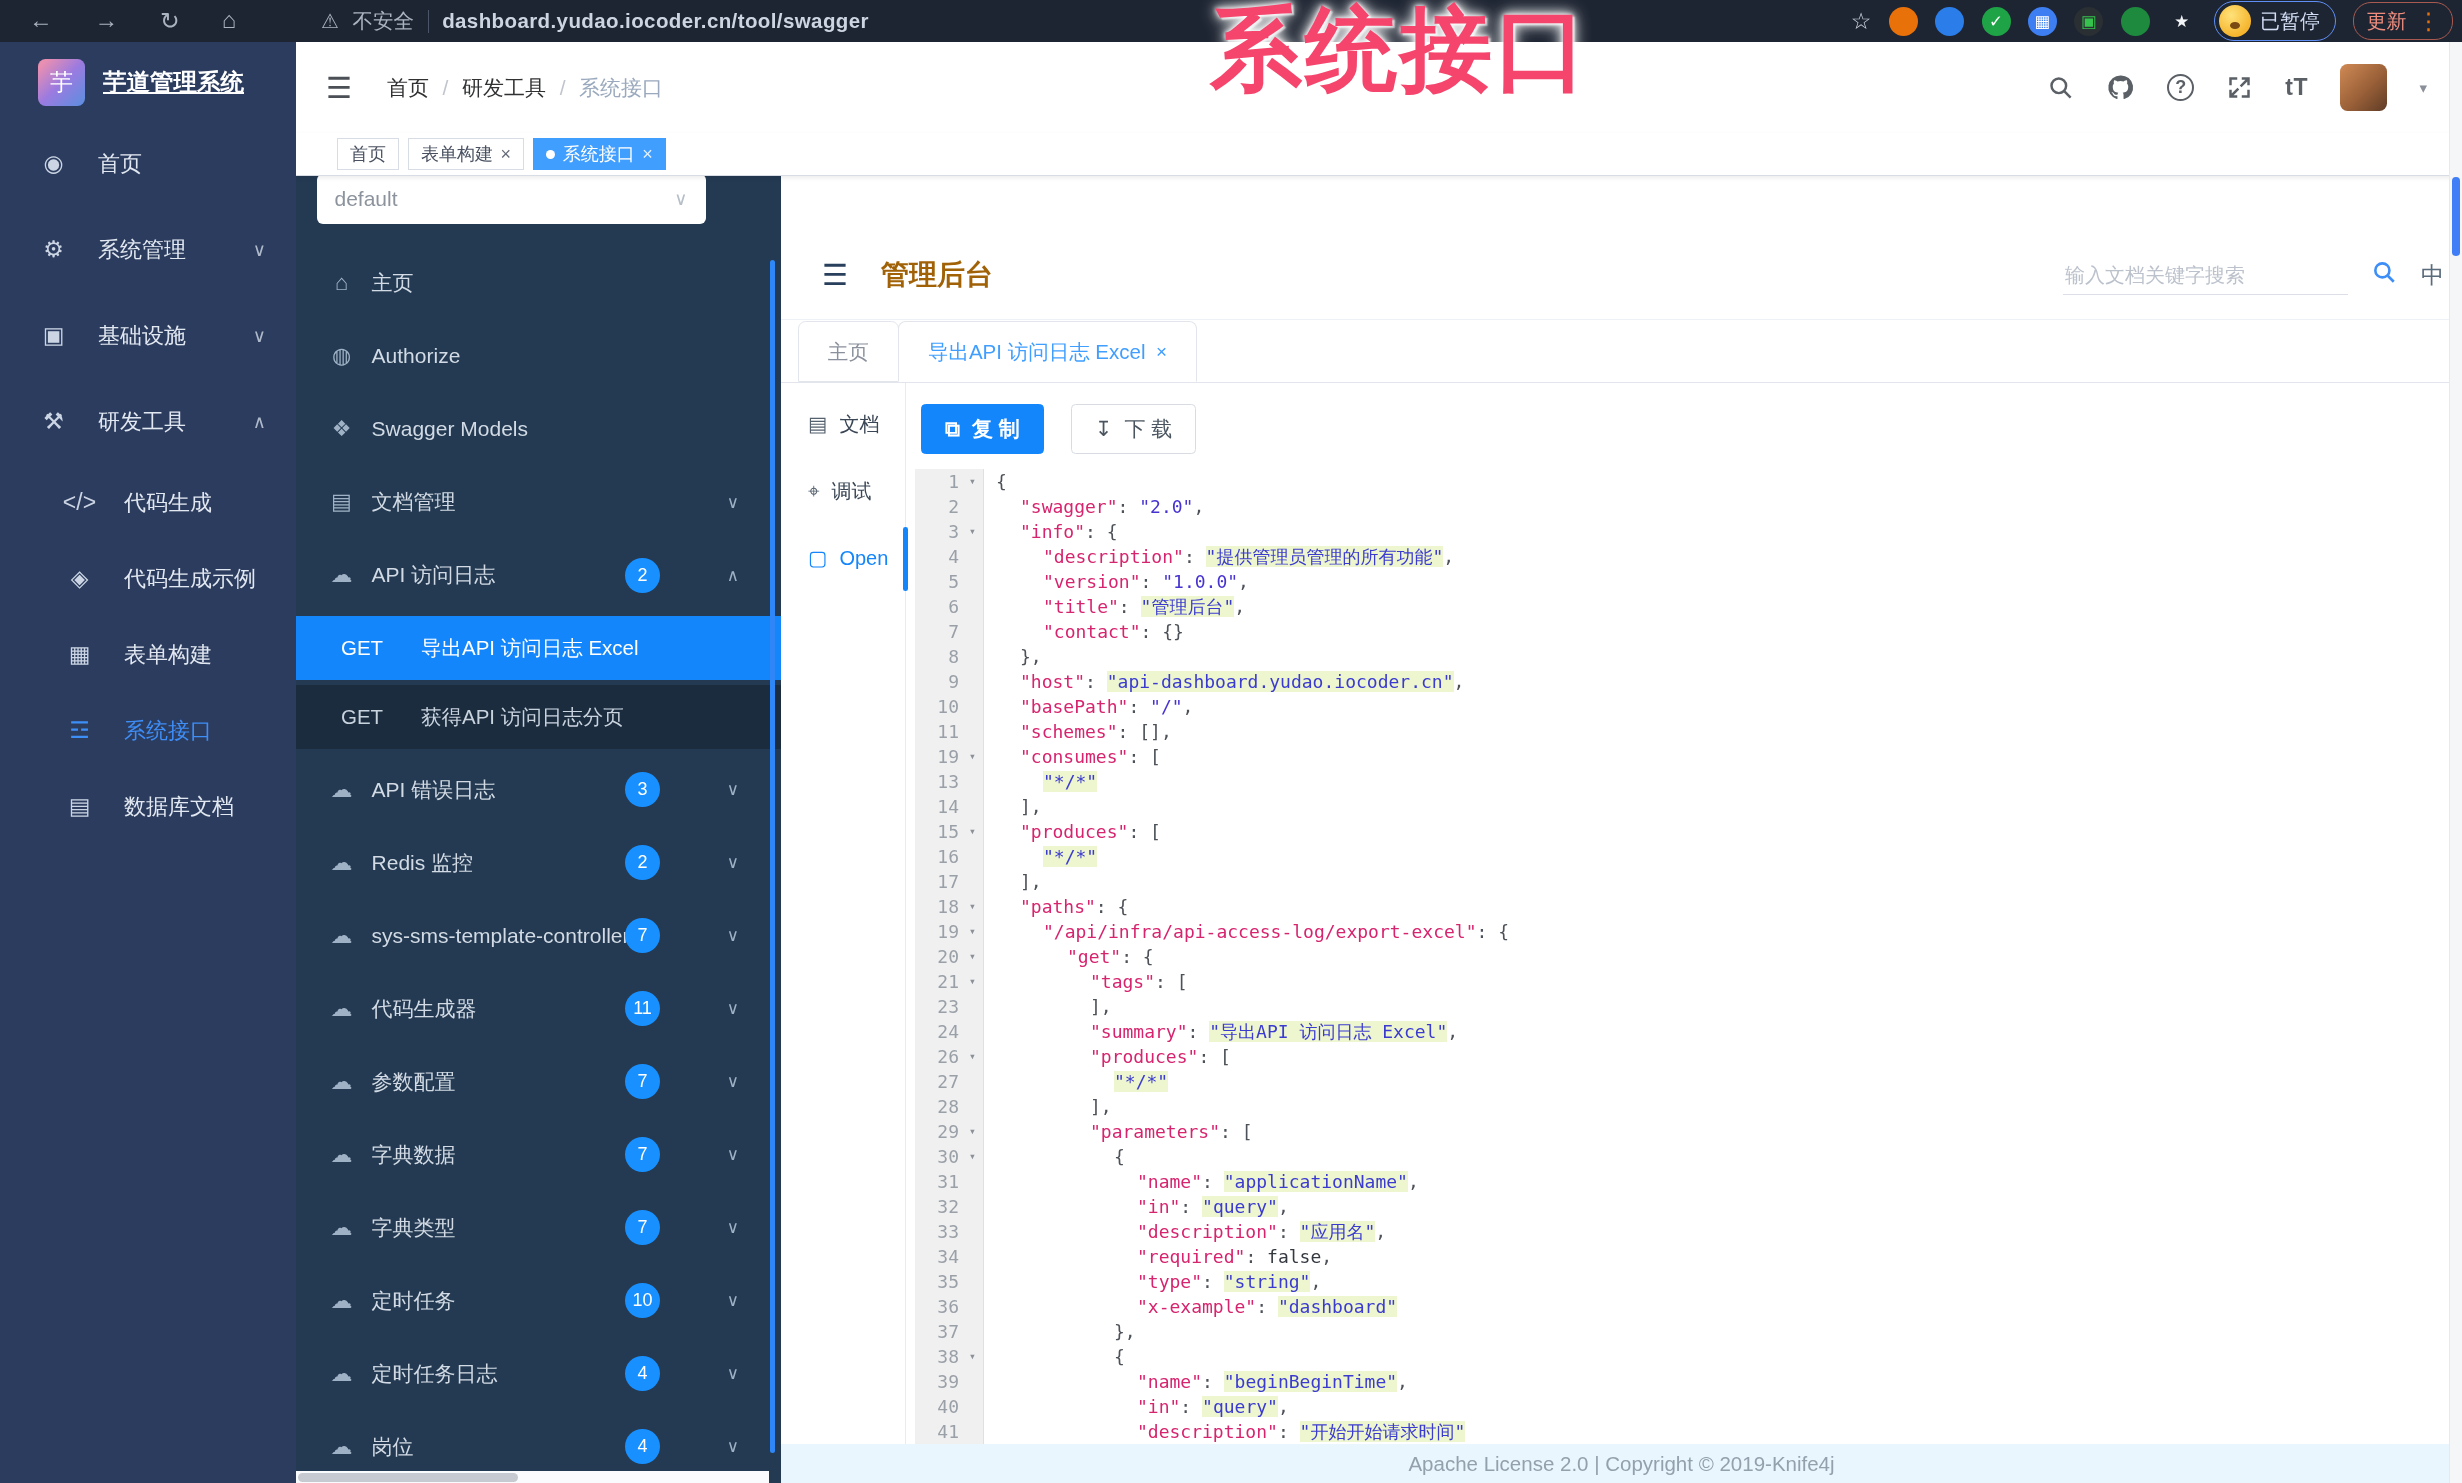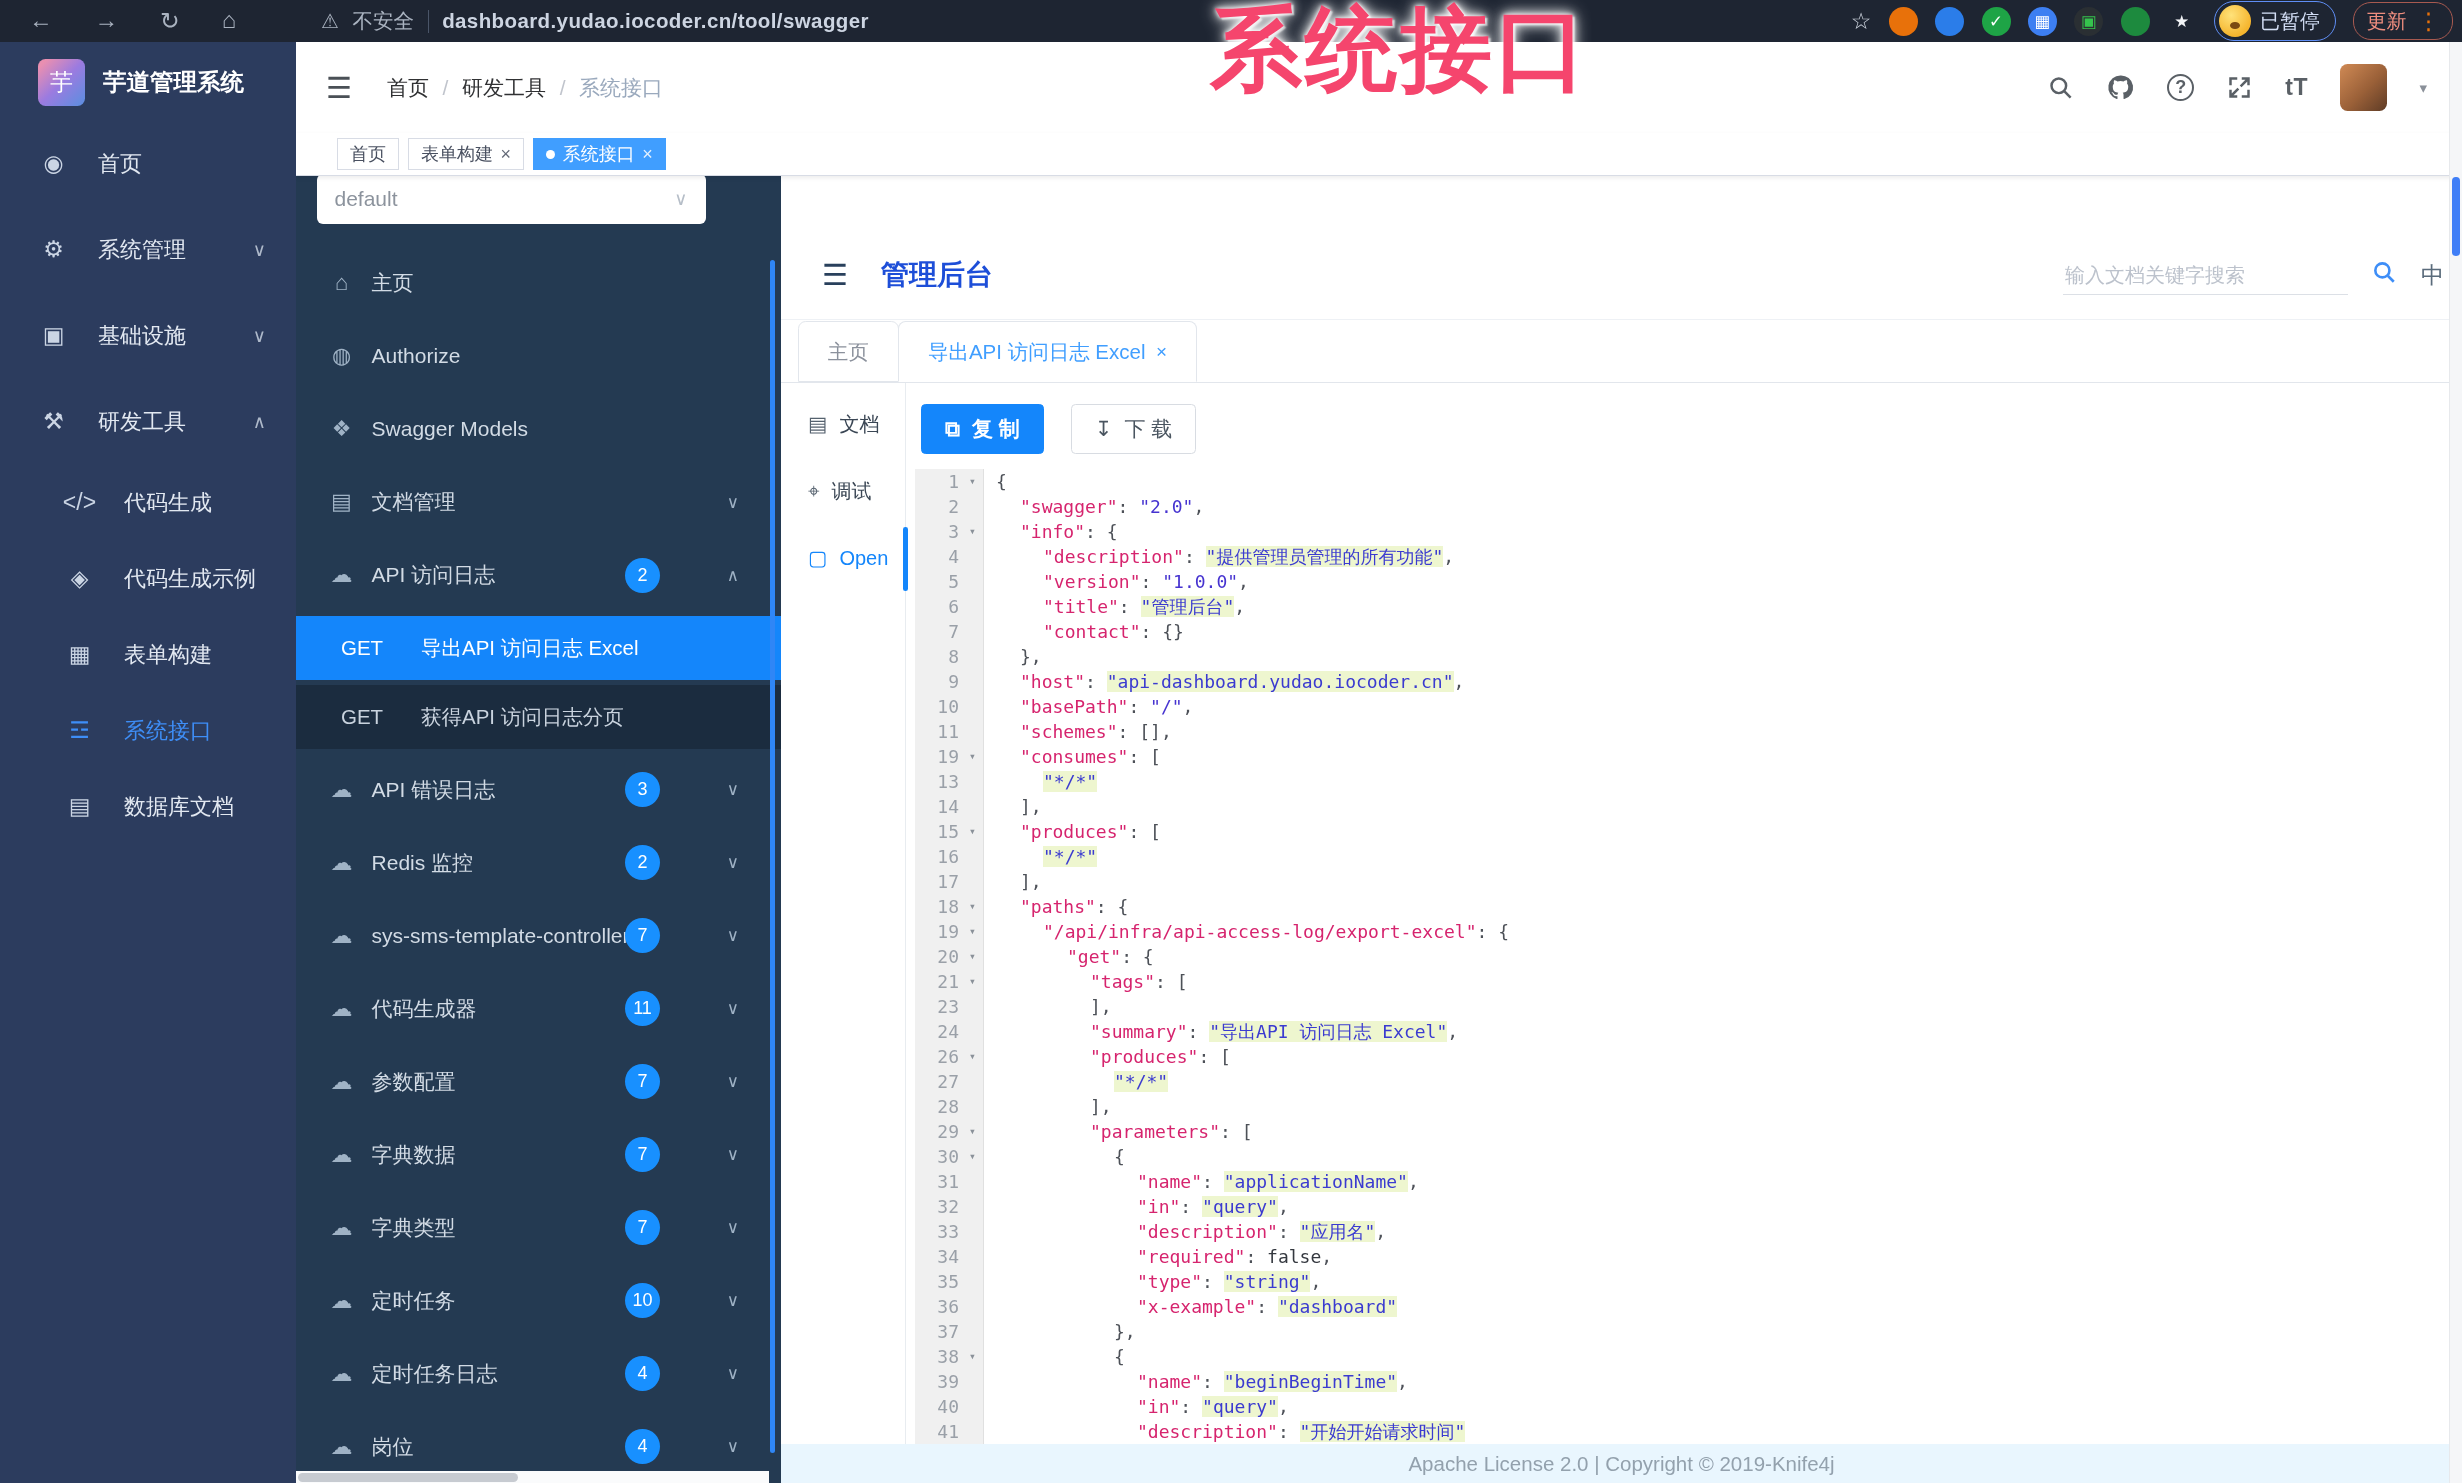--- a/index.html
+++ b/index.html
@@ -27,21 +27,21 @@
                font-size:20px;color:#ee8d7e;}
   .pill-update .kebab{color:#e8710a;font-size:23px;line-height:20px;}
 
   
   .app{display:flex;height:1441px;}
   .sbar{width:296px;background:#2c3c5e;flex-shrink:0;position:relative;z-index:2;}
   .logo{display:flex;align-items:center;padding:12px 0 0 38px;height:68px;box-sizing:border-box;}
   .logo-img{width:47px;height:47px;border-radius:7.6px;flex-shrink:0;display:flex;align-items:center;justify-content:center;
             background:linear-gradient(135deg,#e98fb1 10%,#9b7bе0 50%,#5a8fe0);background:linear-gradient(135deg,#e98fb1 10%,#9b7be0 50%,#5a8fe0);
             color:#fff;font-size:23px;}
-  .logo-title{margin-left:18px;font-size:23.5px;font-weight:bold;color:#ffffff;white-space:nowrap;}
+  .logo-title{margin-left:18px;font-size:23.5px;font-weight:bold;color:#ffffff;white-space:nowrap;text-decoration:underline;}
   .side-nav{margin-top:10.6px;}
   .s-item{height:86px;display:flex;align-items:center;padding-left:36px;font-size:22px;color:#e2e8f1;position:relative;cursor:pointer;}
   .s-item.sub{height:76px;padding-left:62px;}
   .s-item .icon{width:35px;font-size:23px;color:#cbd5e4;margin-right:27px;text-align:center;flex-shrink:0;}
   .s-item.active{color:#3e8ef7;}
   .s-item.active .icon{color:#3e8ef7;}
   .s-chev{position:absolute;right:30px;font-size:18px;color:#aeb9ca;}
 
   .mcol{flex:1;display:flex;flex-direction:column;min-width:0;}
 
@@ -83,21 +83,21 @@
   .k-op .m{width:80px;margin-left:45px;flex-shrink:0;}
   .k-op.active{background:#1486fb;color:#fff;}
   .ksb-scroll{position:absolute;top:106px;bottom:30px;right:6px;width:5.3px;background:#2f86f6;border-radius:3px;}
   .ksb-h{position:absolute;left:0;right:12px;bottom:0;height:12px;background:#fafbfc;}
   .ksb-h .th{position:absolute;left:1.5px;top:1.5px;height:9px;width:220px;background:#c7cbd1;border-radius:4.5px;}
 
   
   .kc{flex:1;display:flex;flex-direction:column;background:#fff;min-width:0;position:relative;}
   .kh{height:89px;display:flex;align-items:center;position:relative;border-bottom:0.8px solid #eef1f5;flex-shrink:0;}
   .kh .fold-ic{margin-left:41px;font-size:29px;color:#29405c;cursor:pointer;}
-  .kh .ktitle{margin-left:33px;font-size:28px;font-weight:600;color:#1d4ed8;}
+  .kh .ktitle{margin-left:33px;font-size:28px;font-weight:600;color:#a16207;}
   .ksearch{position:absolute;right:114px;top:27px;width:281px;border:none;border-bottom:1.5px solid #dce0e6;height:35px;
            font-size:20px;color:#606266;background:transparent;outline:none;font-family:"Liberation Sans",sans-serif;}
   .ksearch::placeholder{color:#bcc2cc;}
   .kicon-search{position:absolute;right:65px;top:29px;cursor:pointer;}
   .kicon-lang{position:absolute;right:18px;top:30px;font-size:23px;color:#5a6b7b;cursor:pointer;}
 
   .ktabs{height:62px;border-bottom:0.8px solid #e2e6ec;display:flex;align-items:flex-end;padding-left:16.7px;background:#fff;flex-shrink:0;}
   .ktab{height:61px;box-sizing:border-box;border:0.8px solid #e2e6ec;border-radius:7.6px 7.6px 0 0;margin-right:-0.8px;
         display:flex;align-items:center;padding:0 29px;font-size:20.5px;color:#8b919c;background:#fff;cursor:pointer;}
   .ktab.active{color:#409eff;border-bottom-color:#fff;}

